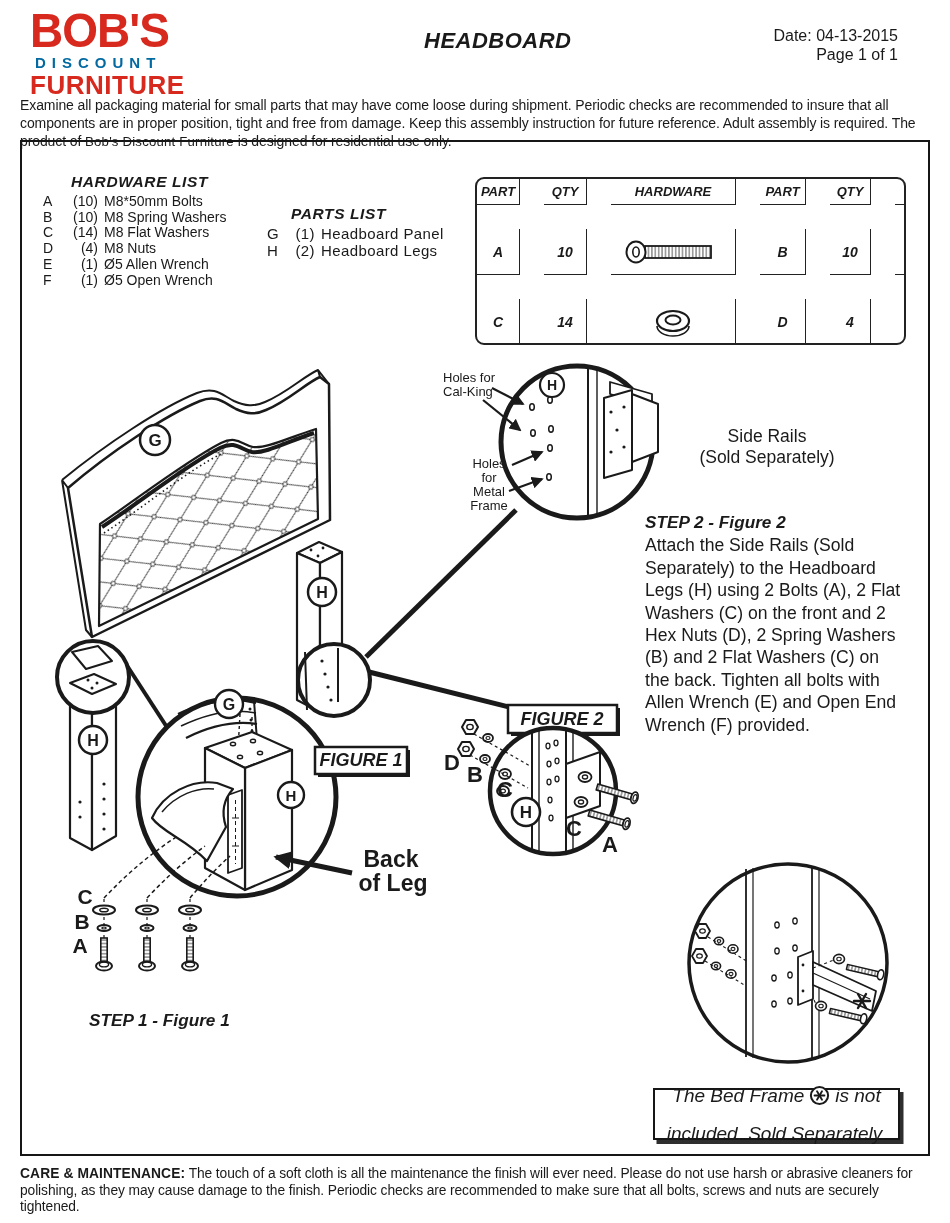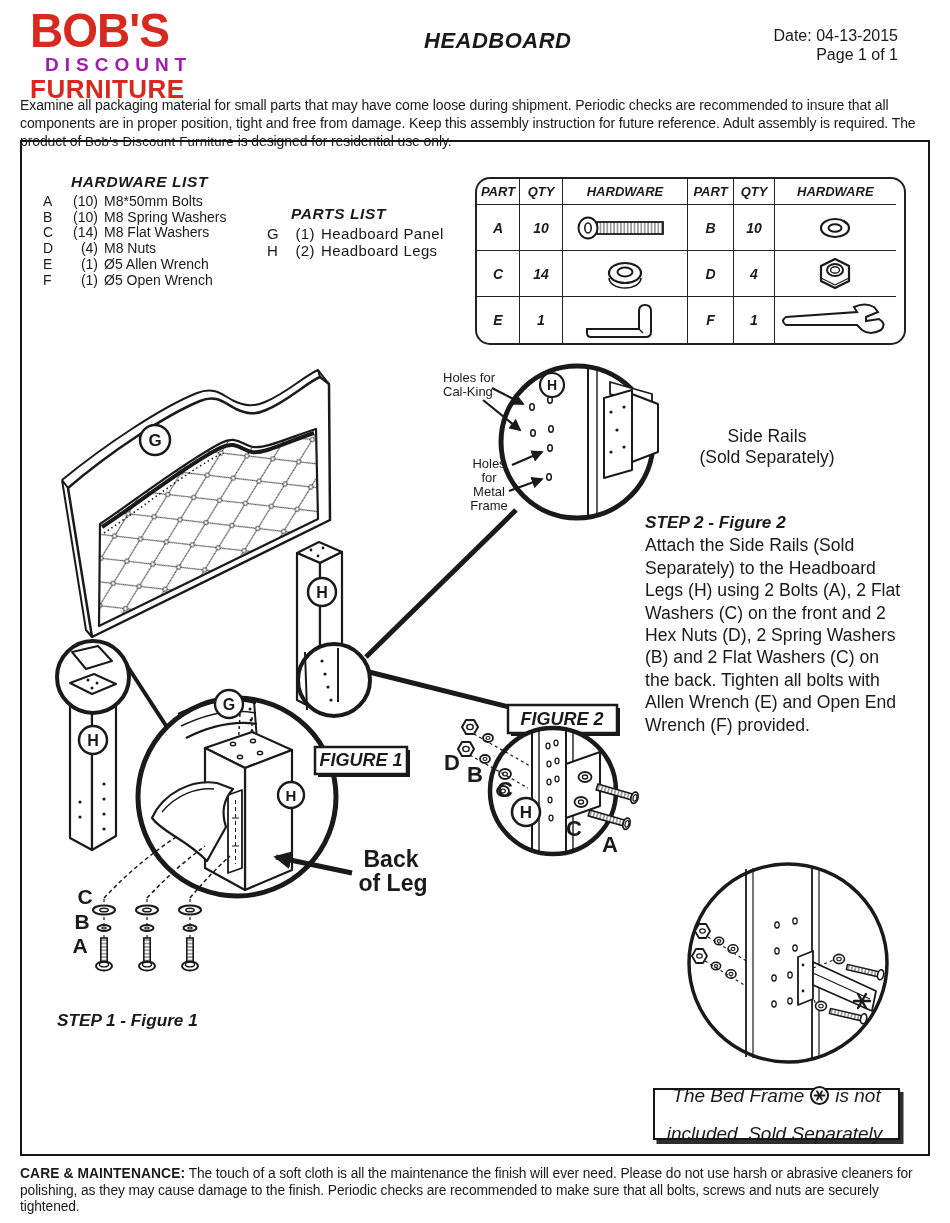--- a/index.html
+++ b/index.html
@@ -1,56 +1,56 @@
 <!DOCTYPE html>
 <html><head>
 <meta charset="utf-8">
 <style>
   html,body{margin:0;padding:0;background:#fff;}
   body{width:950px;height:1223px;position:relative;font-family:"Liberation Sans",sans-serif;color:#1a1a1a;overflow:hidden;}
   .abs{position:absolute;}
   
   .logo{left:30px;top:6px;line-height:1;}
   .logo-bobs{font-size:46px;font-weight:bold;letter-spacing:-1px;color:var(--red);transform:scaleY(1.05);transform-origin:top left;}
-  .logo-discount{font-size:19px;font-weight:bold;letter-spacing:6px;color:#a21caf;margin:3px 0 2px 15px;}
+  .logo-discount{font-size:15px;font-weight:bold;letter-spacing:6px;color:#0369a1;margin:3px 0 2px 5px;}
   .logo-furniture{font-size:26px;font-weight:bold;letter-spacing:0.5px;color:var(--red);}
   .doc-title{left:424px;top:28px;font-size:22px;font-weight:bold;font-style:italic;letter-spacing:0.5px;}
   .date-block{left:700px;top:26px;width:198px;text-align:right;font-size:16px;line-height:19px;}
   
   .intro{left:20px;top:96px;width:912px;font-size:14px;line-height:18px;letter-spacing:-0.1px;}
   .brand-inline{font-size:13.2px;letter-spacing:0.2px;}
   
   .main-box{left:20px;top:140px;width:906px;height:1012px;border:2px solid #161616;}
   
   .hw-list{left:43px;top:174px;font-size:14px;line-height:15.8px;}
   .list-title{font-size:15.5px;font-weight:bold;font-style:italic;letter-spacing:0.6px;margin:0 0 4px 28px;}
   .p-list{left:267px;top:174px;font-size:15px;line-height:16.4px;letter-spacing:0.4px;margin-top:32px;}
   .p-list .list-title{margin-left:24px;}
   .hw-row{display:grid;grid-template-columns:17px 44px auto;}
   .p-row{display:grid;grid-template-columns:18px 36px auto;}
   .hw-qty,.p-qty{text-align:right;padding-right:6px;}
   
-  .ptable{left:475px;top:177px;width:427px;height:164px;border:2.2px solid #222;border-radius:15px;overflow:hidden;display:grid;grid-template-columns:43px 43px 125px 46px 41px 120.6px;grid-template-rows:26px 46px 46px 45.6px;background:#fff;}
+  .ptable{left:475px;top:177px;width:427px;height:164px;border:2.2px solid #222;border-radius:9px;overflow:hidden;display:grid;grid-template-columns:43px 43px 125px 46px 41px 120.6px;grid-template-rows:26px 46px 46px 45.6px;background:#fff;gap:24px;}
   .ptable>div{border-right:1.6px solid #222;border-bottom:1.6px solid #222;display:flex;align-items:center;justify-content:center;}
   .ptable>div:nth-child(6n){border-right:none;}
   .ptable>div.rlast{border-bottom:none;}
   .th{font-size:13px;font-weight:bold;font-style:italic;}
   .tc{font-size:14px;font-weight:bold;font-style:italic;}
   
   svg text{font-family:"Liberation Sans",sans-serif;fill:#1a1a1a;}
   .cl{font-size:13px;}
   .srails{font-size:17.5px;}
   .figlab{font-size:18px;font-weight:bold;font-style:italic;}
   .biglet{font-size:21px;font-weight:bold;}
   .boldarrow{font-size:23px;font-weight:bold;}
   .circlet{font-weight:bold;text-anchor:middle;}
   
   .step{font-size:17.6px;line-height:22.4px;}
   .step-title{font-weight:bold;font-style:italic;font-size:17.2px;margin-bottom:1px;}
-  .step1{left:57px;top:1009px;width:420px;}
+  .step1{left:89px;top:1009px;width:420px;}
   .step2{left:645px;top:511px;width:260px;}
   
   .note-box{left:653px;top:1088px;width:243px;height:48px;border:2.5px solid #161616;box-shadow:3.5px 4px 0 #2e2e2e;display:flex;flex-direction:column;align-items:center;justify-content:center;font-size:19px;font-style:italic;line-height:23px;background:#fff;gap:15px;}
   .note-line{display:flex;align-items:center;gap:5px;}
   
   .footer{left:20px;top:1166px;width:908px;font-size:13.8px;line-height:16.6px;letter-spacing:-0.1px;}
   .footer b{letter-spacing:0.1px;}
   :root{--red:#d8291e;}
 </style>
 </head>

